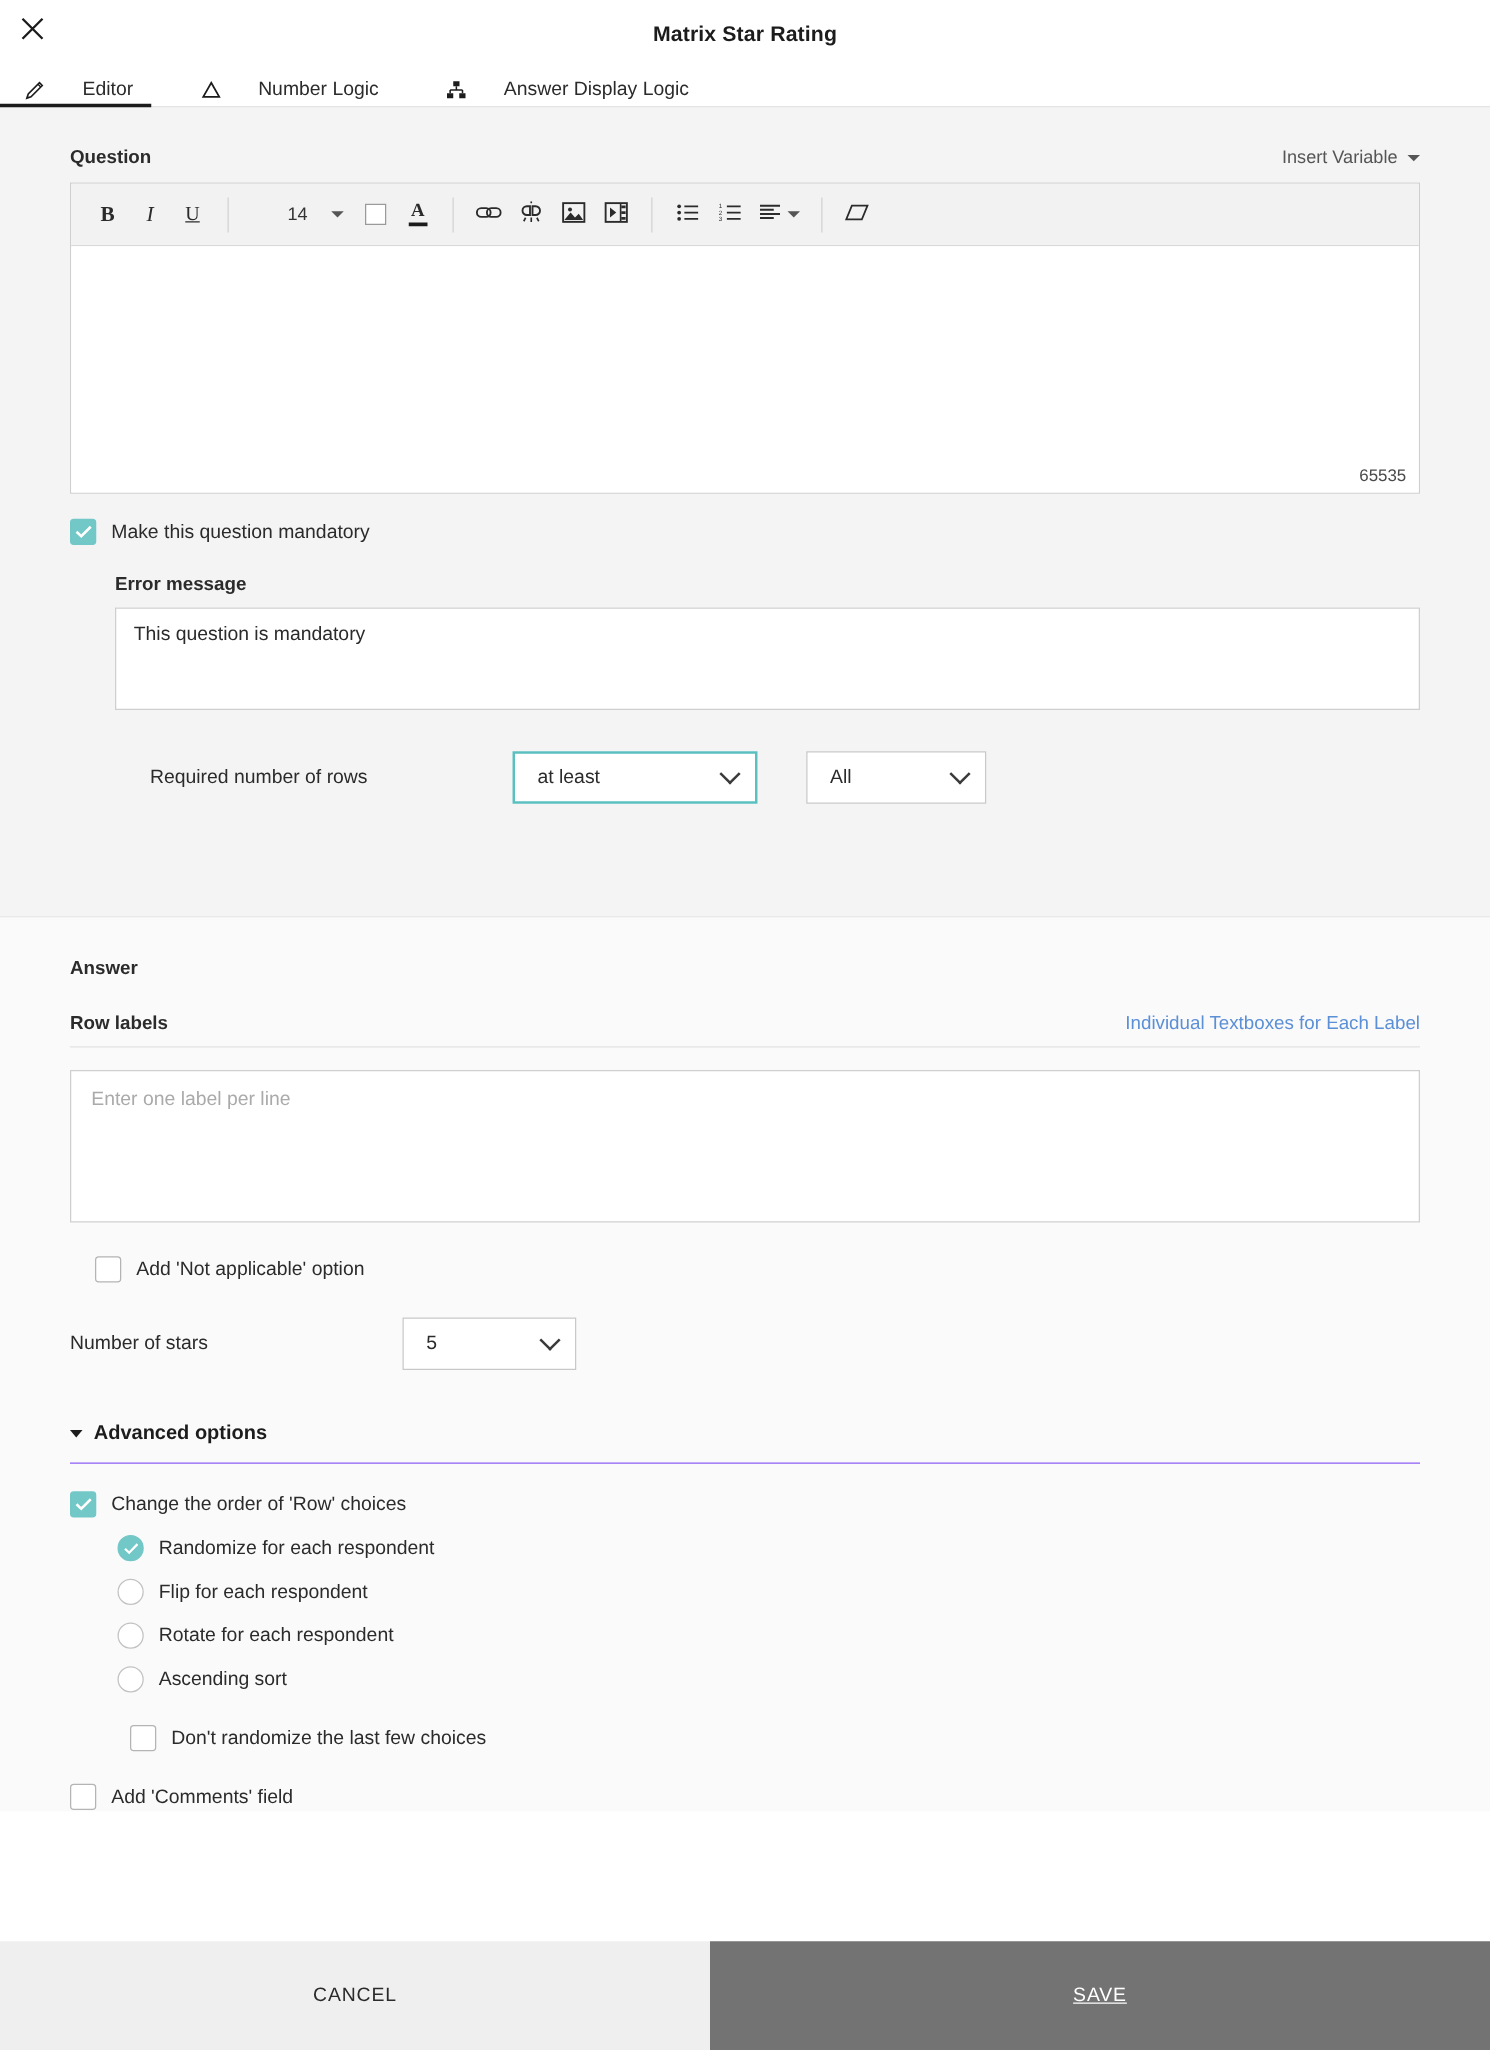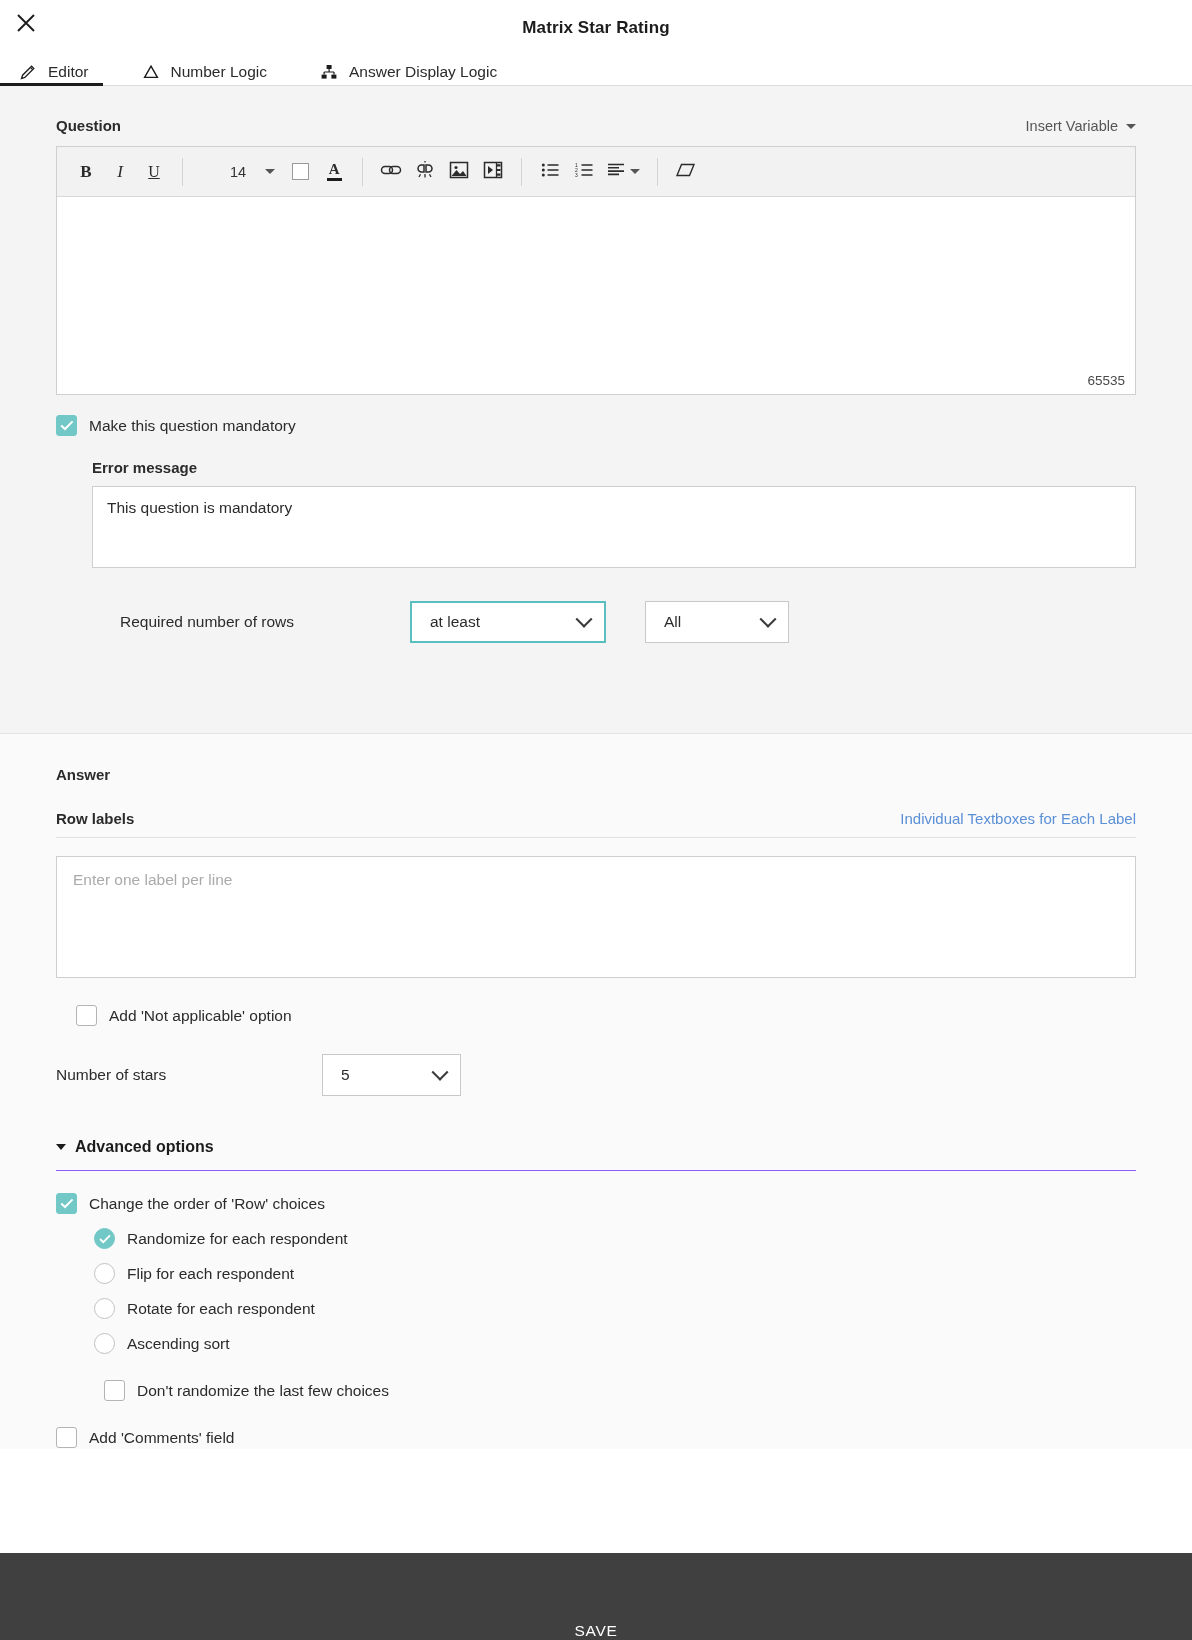--- a/index.html
+++ b/index.html
@@ -44,21 +44,21 @@
     background: #ffffff;
     display: flex;
     align-items: flex-end;
     padding-left: 12px;
     border-bottom: 1px solid #dcdcdc;
     position: relative;
   }
   .tab {
     display: flex;
     align-items: center;
-    gap: 10px;
+    gap: 28px;
     height: 26px;
     padding: 0 18px 0 6px;
     font-size: 15.5px;
     color: #2b2b2b;
     cursor: pointer;
     position: relative;
     margin-right: 28px;
   }
   .tab.active::after {
     content: "";
@@ -319,26 +319,27 @@
     width: 568px;
     background: #efefef;
     display: flex; align-items: center; justify-content: center;
     font-size: 15.5px;
     letter-spacing: .7px;
     color: #2b2b2b;
     cursor: pointer;
   }
   .btn-save {
     flex: 1;
-    background: #404040;
-    display: flex; align-items: flex-end; justify-content: center;
+    background: #737373;
+    display: flex; align-items: center; justify-content: center;
     font-size: 15.5px;
     letter-spacing: .7px;
     color: #ffffff;
     cursor: pointer;
+    text-decoration: underline;
   }
 </style>
 </head>
 <body>
 
 <div class="header">
   <div class="close-btn">
     <span>
       <svg width="22" height="22" viewBox="0 0 22 22">
           <path d="M3 3 L19 19 M19 3 L3 19" stroke="#1c1c1c" stroke-width="1.9" fill="none"></path>
@@ -598,16 +599,19 @@
 
   <div class="row-check comments-row">
     <span class="cb">
       
     </span>
     <span>Add 'Comments' field</span>
   </div>
 </div>
 
 <div class="footer">
+  <div class="btn-cancel">
+    <span>CANCEL</span>
+  </div>
   <div class="btn-save">
     <span>SAVE</span>
   </div>
 </div>
 
 </body></html>

